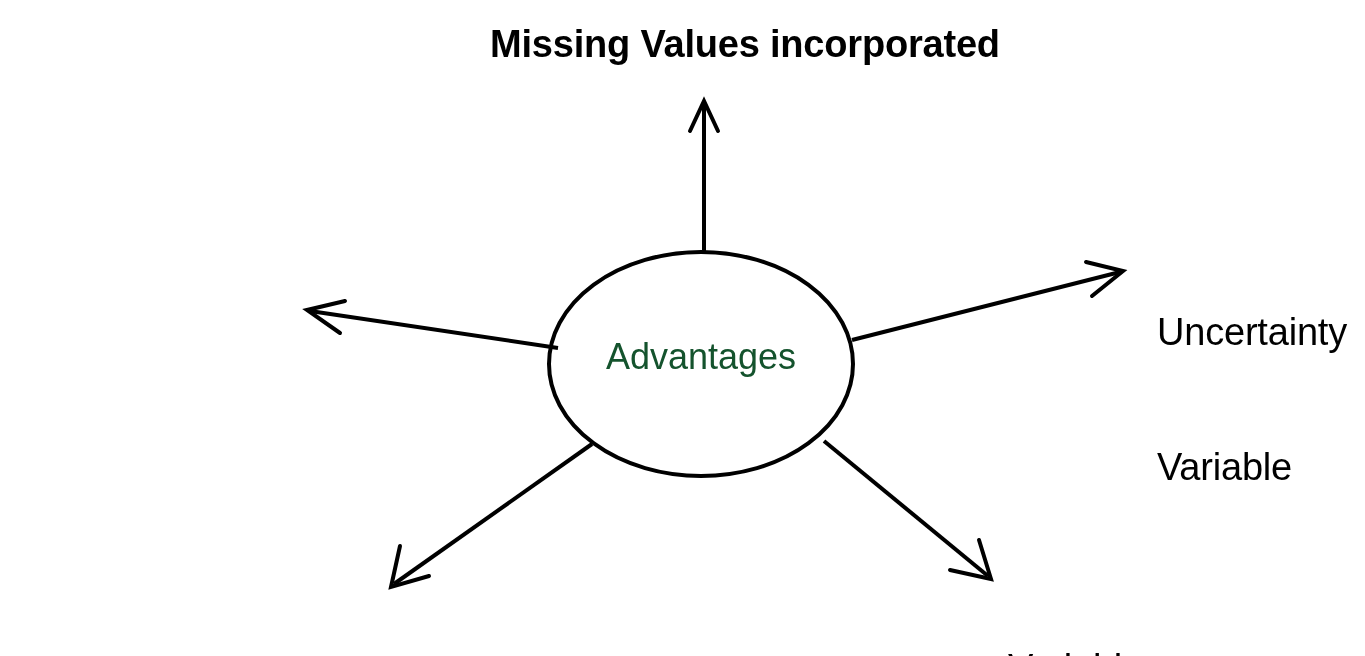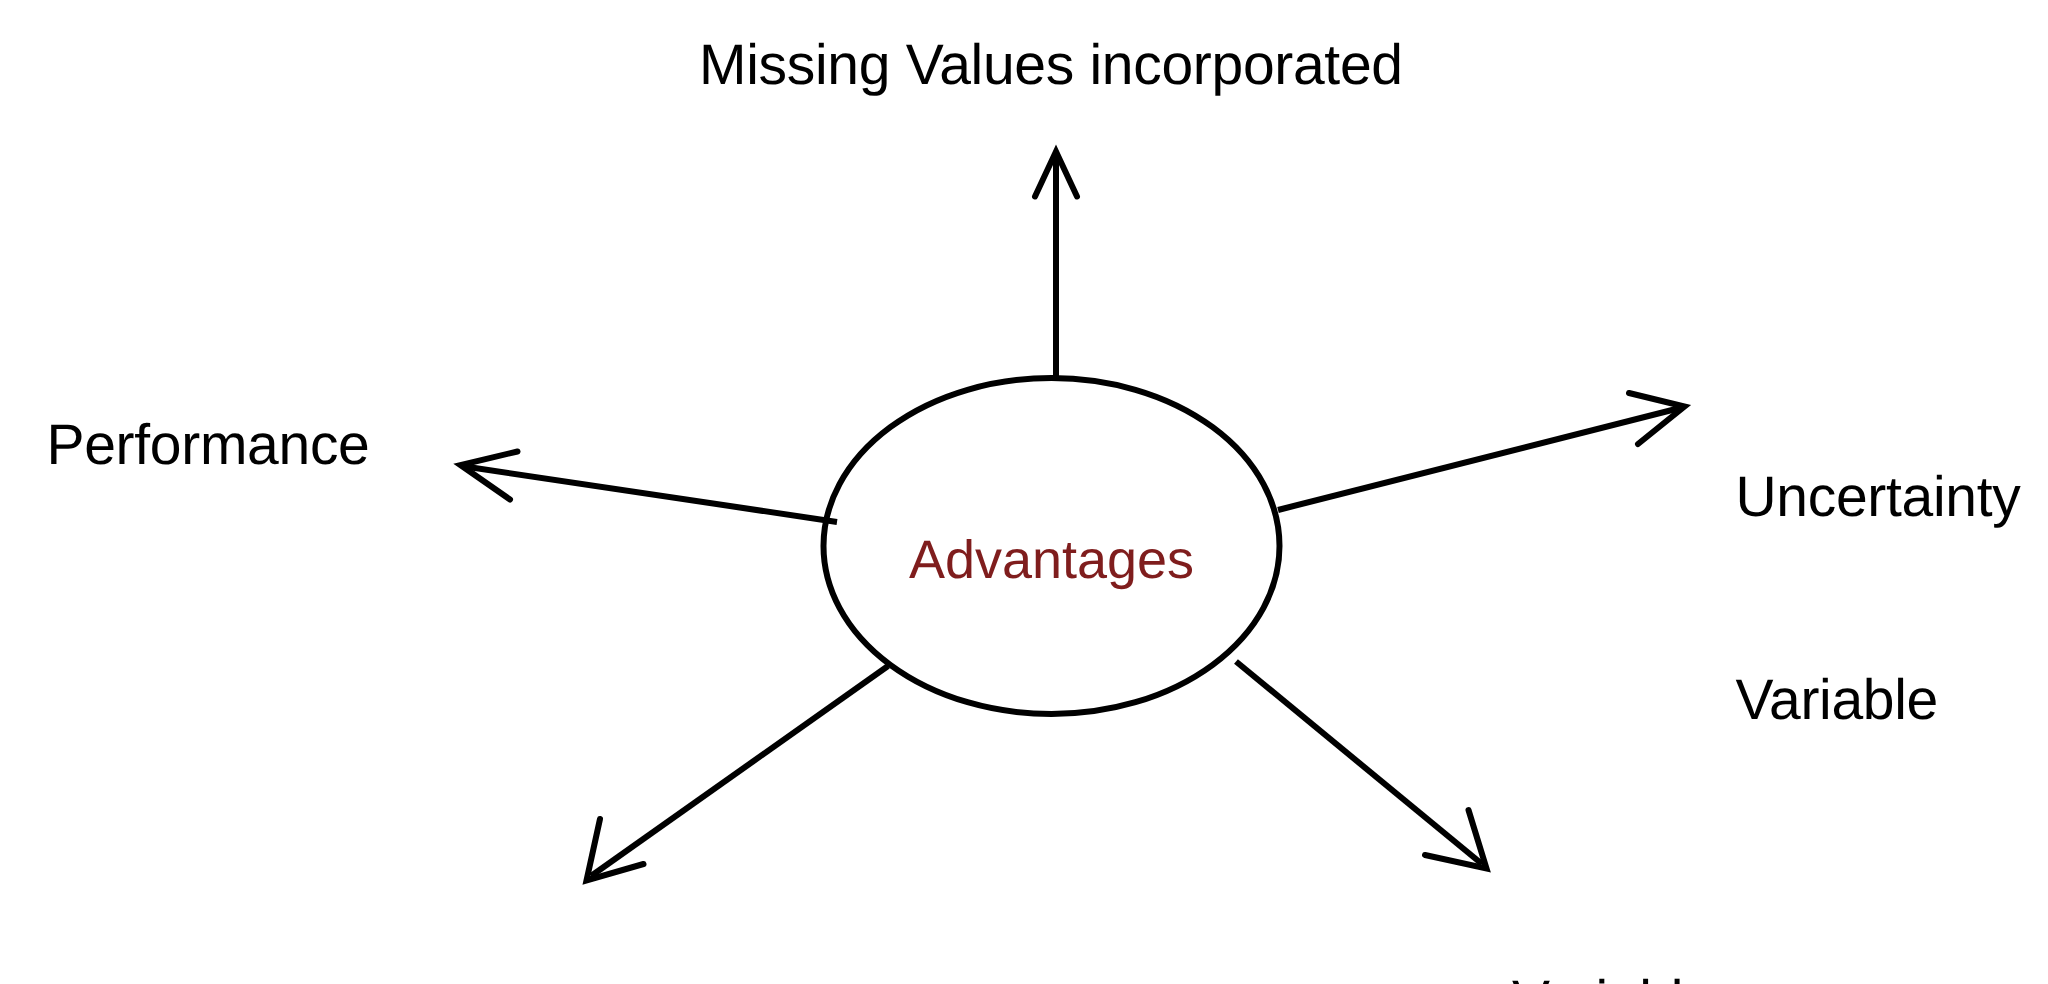--- a/index.html
+++ b/index.html
@@ -30,37 +30,37 @@
     font-size: 38px;
     line-height: 45px;
     font-weight: 400;
     white-space: pre;
     letter-spacing: -0.2px;
   }
   .node-label.bold {
     font-weight: 400;
   }
   
-  #label-missing-values { left: 466px;  top: 22px;  }
+  #label-missing-values { left: 490px;  top: 22px; font-weight: bold;  }
   #label-uncertainty    { left: 1157px; top: 220px; }
   #label-performance    { left: 31px;   top: 275px; }
   #label-versatility    { left: 180px;  top: 560px; }
   #label-variable-importance { left: 1008px; top: 556px; }
 
   .center-text {
     position: absolute;
     left: 549px;
-    top: 260px;
+    top: 244px;
     width: 304px;
     height: 224px;
     display: flex;
     flex-direction: column;
     align-items: center;
     justify-content: center;
-    color: #7f1d1d;
+    color: #14532d;
     font-size: 36px;
     line-height: 45px;
     text-align: center;
     pointer-events: none;
   }
 </style>
 </head>
 <body>
 
 <div id="canvas">
@@ -99,21 +99,20 @@
     <div>Advantages</div>
   </div>
 
   <div class="node-label" id="label-missing-values">Missing Values incorporated</div>
 
   <div class="node-label bold" id="label-uncertainty">
     <div>Uncertainty</div>
     <div>Variable</div>
   </div>
 
-  <div class="node-label" id="label-performance">Performance</div>
 
 
   <div class="node-label" id="label-variable-importance">
     <div>Variable</div>
     
   </div>
 
 </div>
 
 </body></html>

